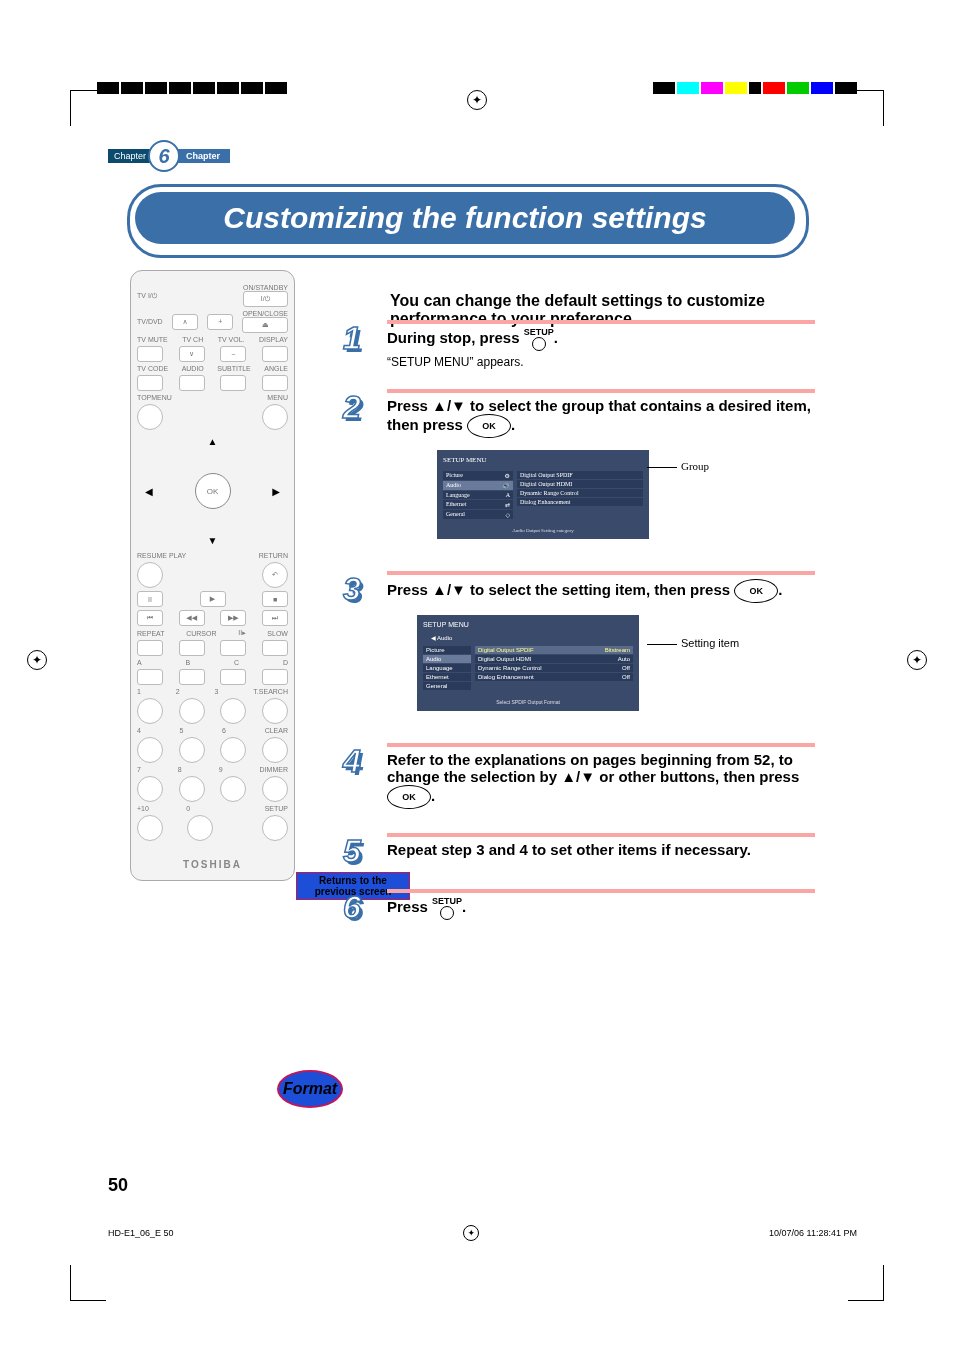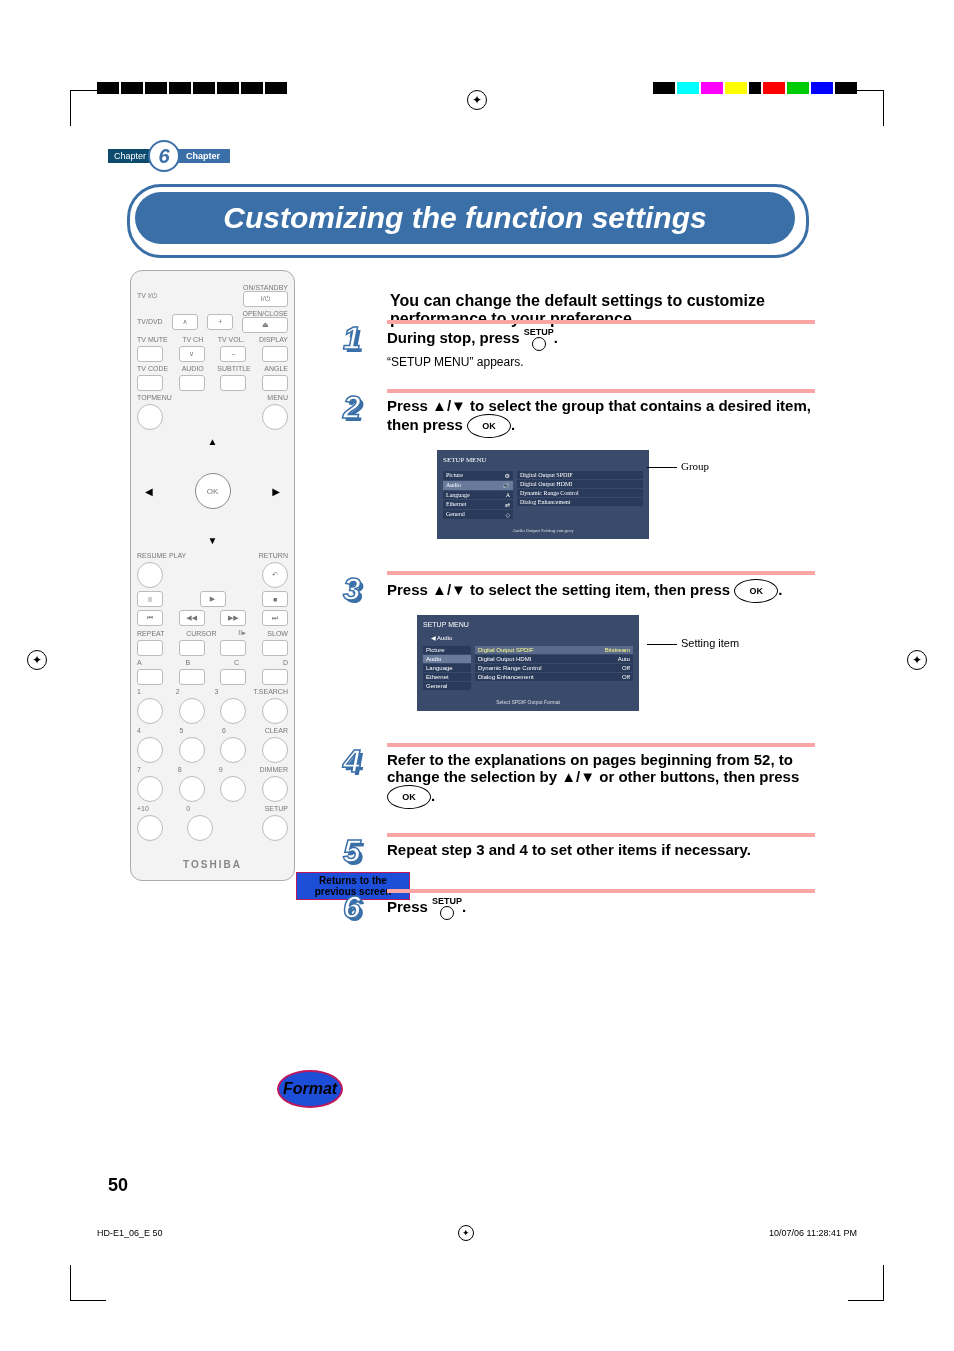--- a/index.html
+++ b/index.html
@@ -65,21 +65,21 @@
 .menu-shot .leftcol .item.sel { background:#6a7a9a; }
 .menu-shot .rightcol { flex:1; margin-left:4px;}
 .menu-shot .rightcol .item { background:#2a3a5a; margin:1px 0; padding:1px 3px; display:flex; justify-content:space-between;}
 .menu-shot .rightcol .item.sel { background:#5a6a8a; color:#ff8;}
 .menu-shot .hint { font-size:5px; text-align:center; margin-top:8px; opacity:0.8;}
 .menu-label { position:absolute; font-size:11px; color:#000; }
 .menu-label .line { display:inline-block; width:30px; border-top:1px solid #000; vertical-align:middle; margin-right:4px;}
 
 .page-num { position:absolute; left:108px; bottom:155px; font-size:18px; font-weight:bold; }
 .footer { position:absolute; bottom:125px; left:0; width:100%; height:1px;}
-.footer .line { position:absolute; left:97px; right:97px; top:0; display:flex; justify-content:space-between; align-items:center; font-size:9px;}
+.footer .line { position:absolute; left:108px; right:97px; top:0; display:flex; justify-content:space-between; align-items:center; font-size:9px;}
 .footer .reg { width:14px; height:14px; border:1px solid #000; border-radius:50%; display:flex;align-items:center;justify-content:center; font-size:9px;}
 
 .crop-bottom { position:absolute; bottom:50px; left:0; width:100%; }
 .crop-bl { position:absolute; left:70px; bottom:0; width:35px; height:35px; border-left:1px solid #000; border-bottom:1px solid #000; }
 .crop-br { position:absolute; right:70px; bottom:0; width:35px; height:35px; border-right:1px solid #000; border-bottom:1px solid #000; }
 </style>
 </head>
 <body>
 
 <div class="page">

